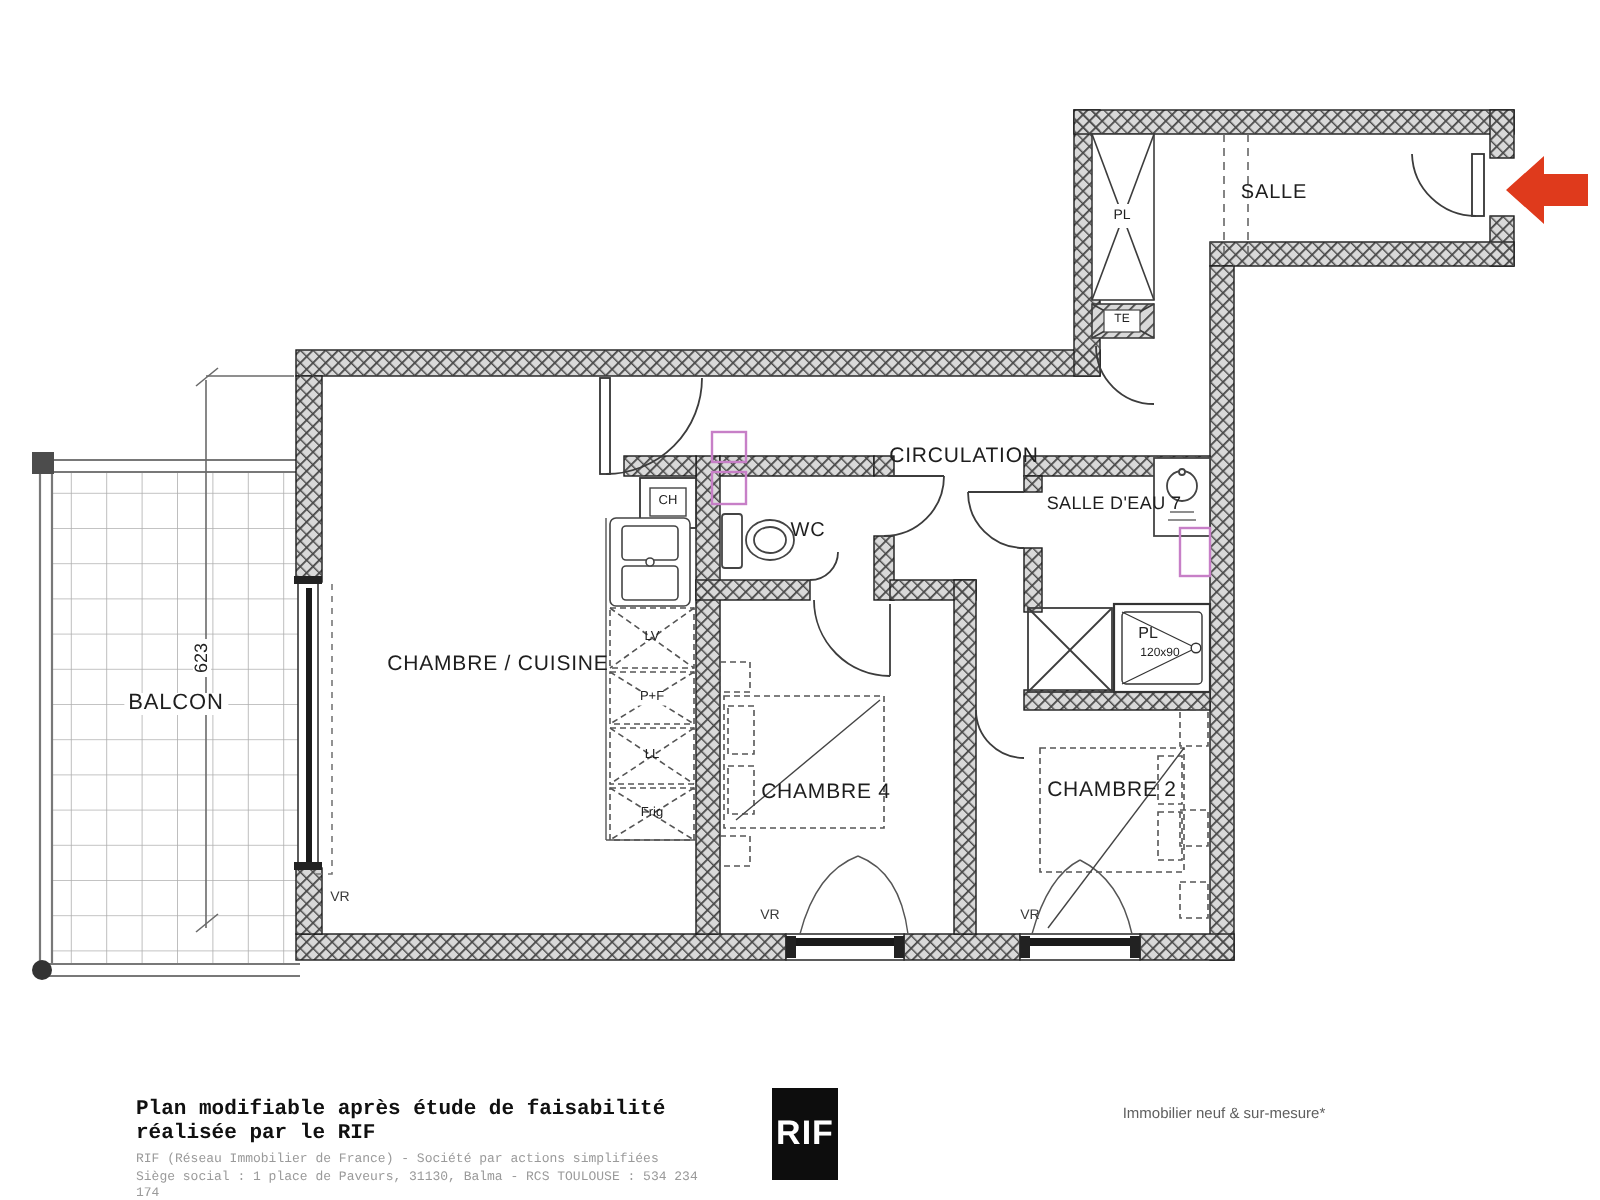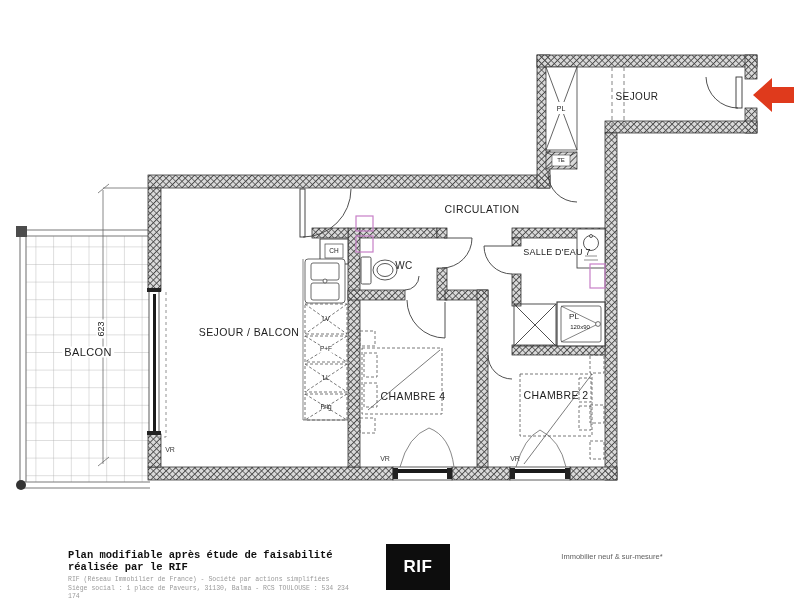--- a/index.html
+++ b/index.html
@@ -13,21 +13,21 @@
   .tiny{font-size:6.5px;color:#222;}
   .micro{font-size:6px;color:#222;}
   .vr{font-size:7px;color:#3a3a3a;}
   .whitebg{background:#fff;padding:0 2px;}
   .rot{transform:translate(-50%,-50%) rotate(-90deg);}
   .dim{font-size:9px;color:#222;}
   
   .footer-left{position:absolute;left:68px;top:549px;width:296px;font-family:Liberation Mono, monospace;}
   .f-bold{font-size:10.5px;font-weight:bold;color:#101010;margin-bottom:3px;}
   .f-gray{font-size:6.5px;color:#9a9a9a;line-height:8.5px;}
-  .logo{position:absolute;left:386px;top:544px;width:64px;height:46px;background:#0d0d0d;
+  .logo{position:absolute;left:386px;top:544px;width:33px;height:46px;background:#0d0d0d;
         display:flex;align-items:center;justify-content:center;}
   .logo span{color:#fff;font-weight:bold;font-size:17px;letter-spacing:.5px;}
   .footer-right{position:absolute;left:447px;top:551px;width:330px;text-align:center;}
   .f-r{font-size:7.5px;color:#5f5f5f;line-height:11px;}
 </style>
 </head>
 <body>
 
 <div id="stage">
 
@@ -239,27 +239,27 @@
   </g>
   <g stroke="#444" stroke-width="0.7">
     <line x1="368" y1="410" x2="440" y2="350"></line>
     <line x1="524" y1="464" x2="592" y2="374"></line>
   </g>
 
   <polygon points="753,95 772,78 772,87 794,87 794,103 772,103 772,112" fill="#df3a1c"></polygon>
 </svg>
 
   <div class="lbl room whitebg" style="left:88px;top:352px;font-size:11px;">BALCON</div>
-  <div class="lbl room" style="left:249px;top:332px;">SEJOUR / BALCON</div>
+  <div class="lbl room" style="left:249px;top:332px;">CHAMBRE / CUISINE</div>
   <div class="lbl room" style="left:413px;top:396px;">CHAMBRE 4</div>
   <div class="lbl room" style="left:556px;top:395px;">CHAMBRE 2</div>
   <div class="lbl room" style="left:404px;top:266px;font-size:10px;">WC</div>
   <div class="lbl roomsm" style="left:557px;top:252px;">SALLE D'EAU 7</div>
-  <div class="lbl room" style="left:482px;top:209px;">CIRCULATION</div>
-  <div class="lbl room" style="left:637px;top:97px;font-size:10px;">SEJOUR</div>
+  <div class="lbl room" style="left:482px;top:228px;">CIRCULATION</div>
+  <div class="lbl room" style="left:637px;top:97px;font-size:10px;">SALLE</div>
 
   <div class="lbl dim rot whitebg" style="left:101px;top:329px;">623</div>
 
   <div class="lbl tiny" style="left:334px;top:251px;">CH</div>
   <div class="lbl tiny" style="left:326px;top:319px;">LV</div>
   <div class="lbl tiny whitebg" style="left:326px;top:349px;">P+F</div>
   <div class="lbl tiny" style="left:326px;top:378px;">LL</div>
   <div class="lbl tiny" style="left:326px;top:407px;">Frig</div>
 
   <div class="lbl tiny" style="left:561px;top:108px;font-size:7px;">PL</div>

